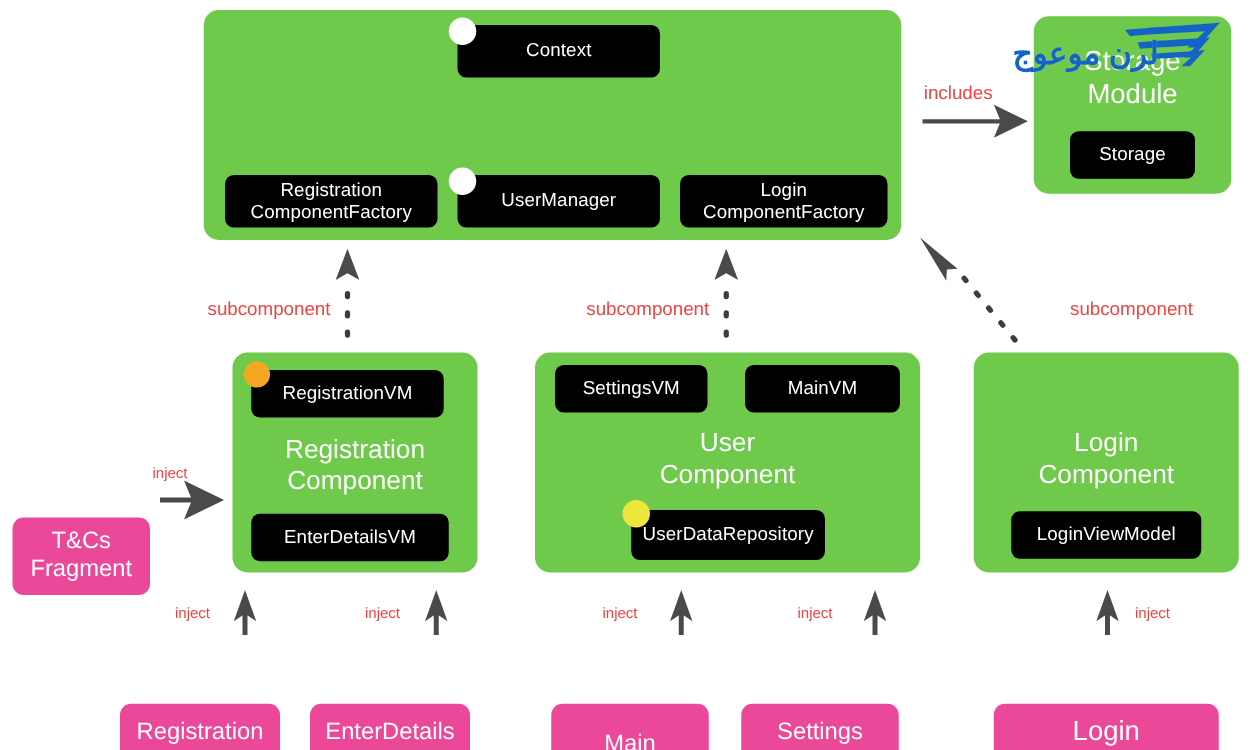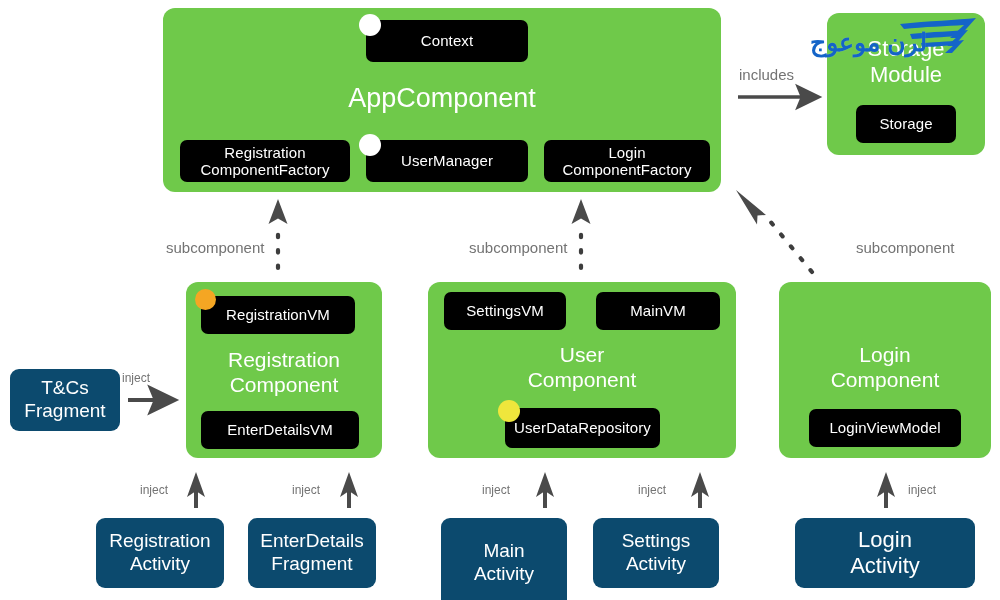--- a/index.html
+++ b/index.html
@@ -55,43 +55,44 @@
     line-height: 1.18;
     white-space: pre-line;
     width: 100%;
     left: 0;
     font-weight: 400;
   }
 
   
   .leaf {
     position: absolute;
-    background: #0c4a6e;
+    background: #ec4899;
     border-radius: 9px;
     color: #FFFFFF;
     display: flex;
     align-items: center;
     justify-content: center;
     text-align: center;
     line-height: 1.2;
     white-space: pre-line;
     font-size: 19px;
     box-sizing: border-box;
+    margin-top: 45px;
   }
 
   
   .dot {
     position: absolute;
     border-radius: 50%;
   }
 
   
   .lbl {
     position: absolute;
-    color: #737373;
+    color: #ef4444;
     font-size: 15px;
     white-space: nowrap;
   }
   .lbl.small { font-size: 12px; }
 
   svg.arrows {
     position: absolute;
     left: 0; top: 0;
     width: 1000px;
     height: 600px;
@@ -174,21 +175,20 @@
       <line x1="886" y1="508" x2="886" y2="478" stroke="#4A4A4A" stroke-width="4"></line>
       <path d="M886,472 L895,497 L886,491 L877,497 Z" fill="#4A4A4A"></path>
     </g>
   </svg>
 
   <div class="green-box" style="left:163px; top:8px; width:558px; height:184px;">
   </div>
   <div class="chip" style="left:366px; top:20px; width:162px; height:42px;">Context</div>
   <div class="dot" style="left:359px; top:14px; width:22px; height:22px; background:#FFFFFF;"></div>
 
-  <div class="gtitle" style="top:83px; left:163px; width:558px; font-size:27px;">AppComponent</div>
 
   <div class="chip" style="left:180px; top:140px; width:170px; height:42px;">Registration
 ComponentFactory</div>
   <div class="chip" style="left:366px; top:140px; width:162px; height:42px;">UserManager</div>
   <div class="dot" style="left:359px; top:134px; width:22px; height:22px; background:#FFFFFF;"></div>
   <div class="chip" style="left:544px; top:140px; width:166px; height:42px;">Login
 ComponentFactory</div>
 
   <div class="green-box" style="left:827px; top:13px; width:158px; height:142px;">
   </div>

